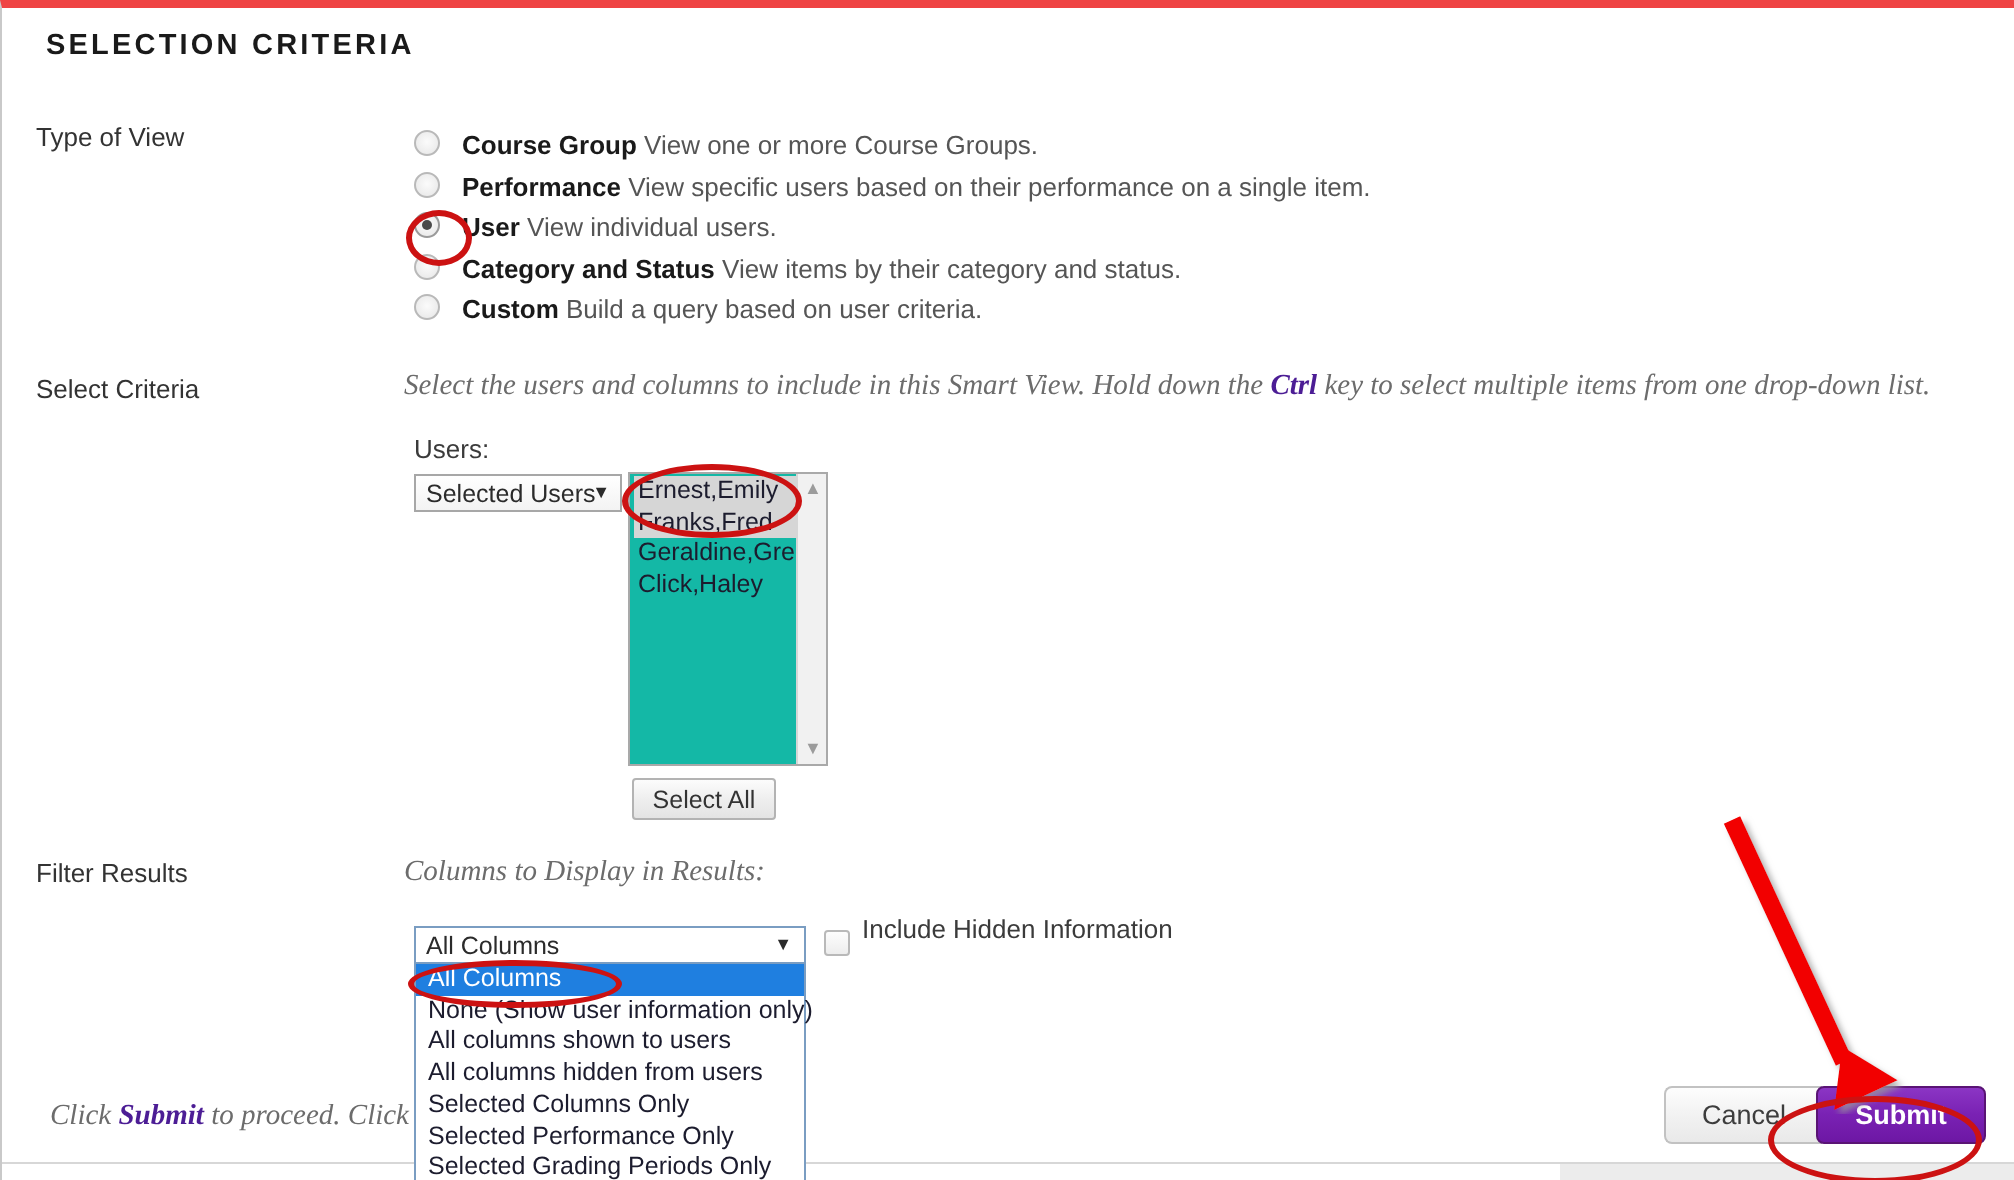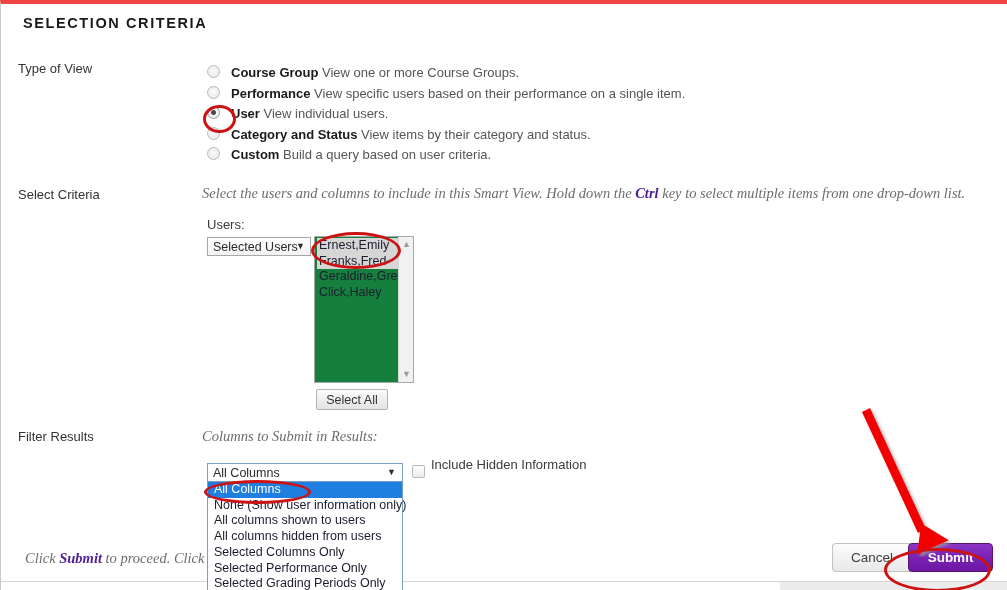--- a/index.html
+++ b/index.html
@@ -125,21 +125,21 @@
     color: #2b2b2b;
     line-height: 9px;
   }
   #users-listbox {
     position: absolute;
     left: 313px;
     top: 232px;
     width: 100px;
     height: 147px;
     border: 1px solid #a9a9a9;
-    background: #15803d;
+    background: #14b8a6;
     box-sizing: border-box;
     overflow: hidden;
   }
   #users-listbox .opts {
     padding: 1px 0 0 2px;
   }
   .user-opt {
     font-size: 12.5px;
     line-height: 15.5px;
     color: #1c1c2e;
@@ -391,21 +391,21 @@
     <div id="users-scrollbar">
       <div class="sb-arrow up">▲</div>
       <div class="sb-arrow down">▼</div>
     </div>
   </div>
 
   <div id="select-all-btn">Select All</div>
 
   <div class="row-label" style="left:17px; top:425px;">Filter Results</div>
 
-  <div class="instr" style="left:201px; top:424px;">Columns to Submit in Results:</div>
+  <div class="instr" style="left:201px; top:424px;">Columns to Display in Results:</div>
 
   <div class="instr" style="left:24px; top:546px;"><span>Click </span><b>Submit</b><span> to proceed. Click Cancel to go back.</span></div>
 
   <div id="columns-select">
     <span>All Columns</span>
     <span class="caret">▼</span>
   </div>
 
   <div id="columns-dropdown">
     <div class="dd-opt hl">All Columns</div>

